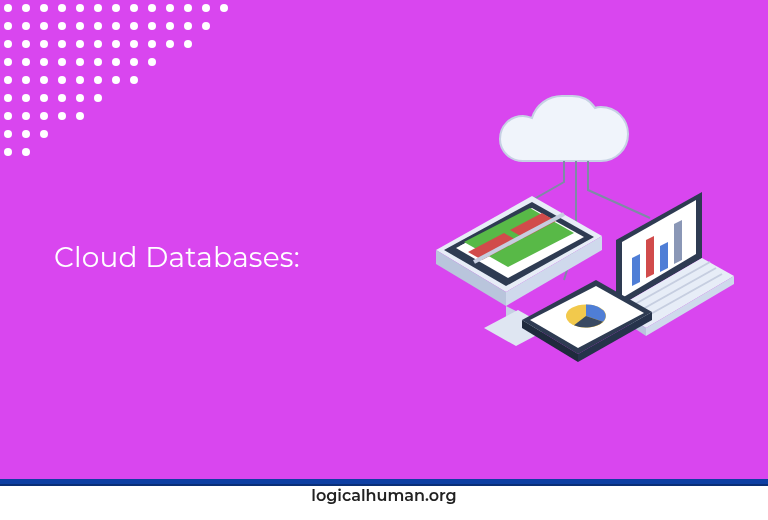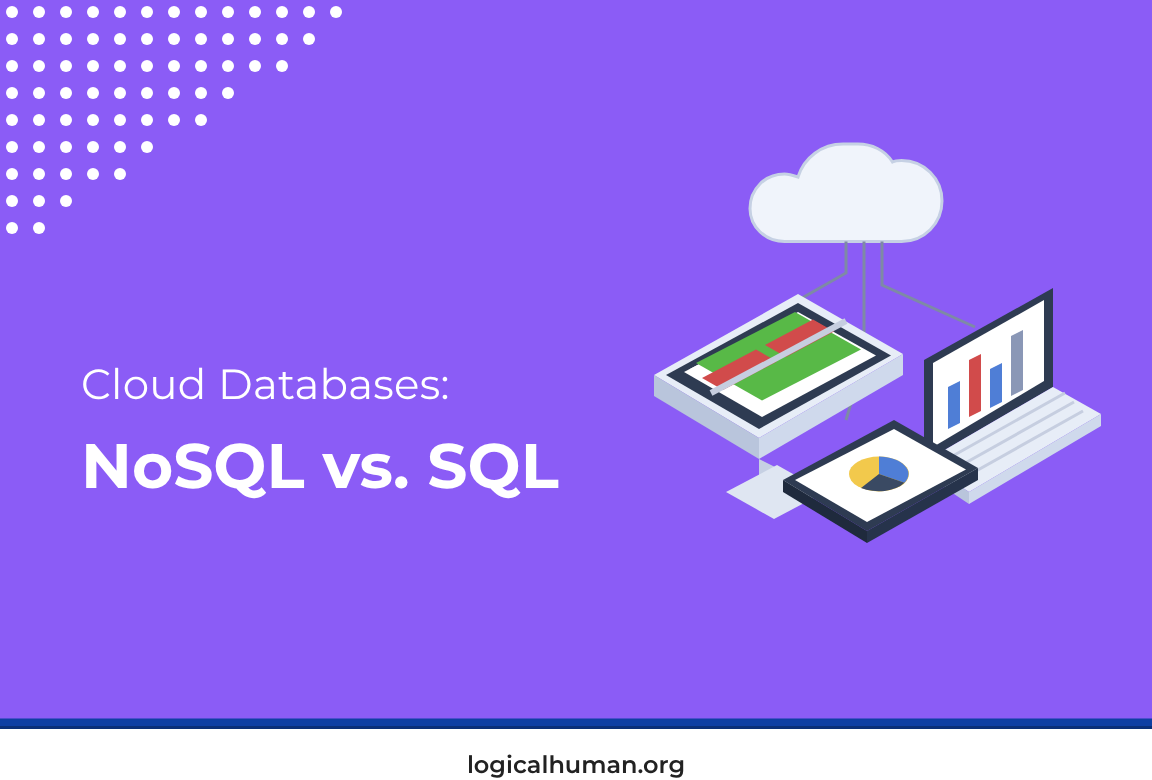--- a/index.html
+++ b/index.html
@@ -1,21 +1,21 @@
 <!DOCTYPE html>
 <html><head>
 <meta charset="utf-8">
 <style>
   html,body{margin:0;padding:0;width:768px;height:520px;overflow:hidden;font-family:Montserrat,"Segoe UI",Arial,sans-serif;}
-  .page{position:relative;width:768px;height:520px;background:#8b5cf6;}
+  .page{position:relative;width:768px;height:520px;background:#d946ef;}
   .dots{position:absolute;left:0;top:0;width:250px;height:170px;pointer-events:none;}
   .title-block{position:absolute;left:54px;top:240px;color:#fff;}
   .kicker{font-size:28px;font-weight:400;margin:0 0 10px 0;letter-spacing:.2px;}
   .headline{font-size:42px;font-weight:700;line-height:1.28;margin:0;}
-  .footer-bar{position:absolute;left:0;bottom:0;width:100%;height:34px;background:#fff;display:flex;align-items:flex-end;justify-content:center;}
+  .footer-bar{position:absolute;left:0;bottom:0;width:100%;height:34px;background:#fff;display:flex;align-items:flex-start;justify-content:center;}
   .footer-accent{position:absolute;left:0;bottom:34px;width:100%;height:5px;background:#0e3fa3;border-bottom:2px solid #0a2f78;}
   .footer-text{font-size:16px;color:#222;font-weight:600;}
   .hero{position:absolute;right:34px;top:90px;width:320px;height:300px;}
 </style>
 </head>
 <body>
 
 <div class="page">
 
   <svg class="dots" viewBox="0 0 250 170">
@@ -163,21 +163,21 @@
       </g>
 
       <path d="M108 230 L164 264 L164 272 L108 238 Z" fill="#1f2a3d"></path>
       <path d="M238 222 L238 230 L164 272 L164 264 Z" fill="#26334b"></path>
     </g>
   </svg>
 
   <div class="title-block">
     <p class="kicker">Cloud Databases:</p>
     <p class="headline">
-      <span>NoSQL vs. SQL</span><br>
+      <br>
     </p>
   </div>
 
   <div class="footer-accent"></div>
   <div class="footer-bar">
     <span class="footer-text">logicalhuman.org</span>
   </div>
 
 </div>
 

